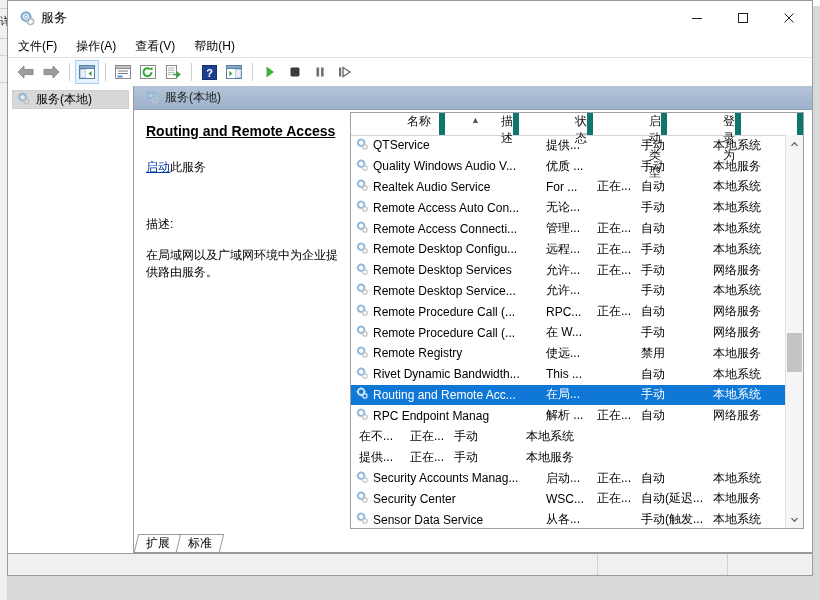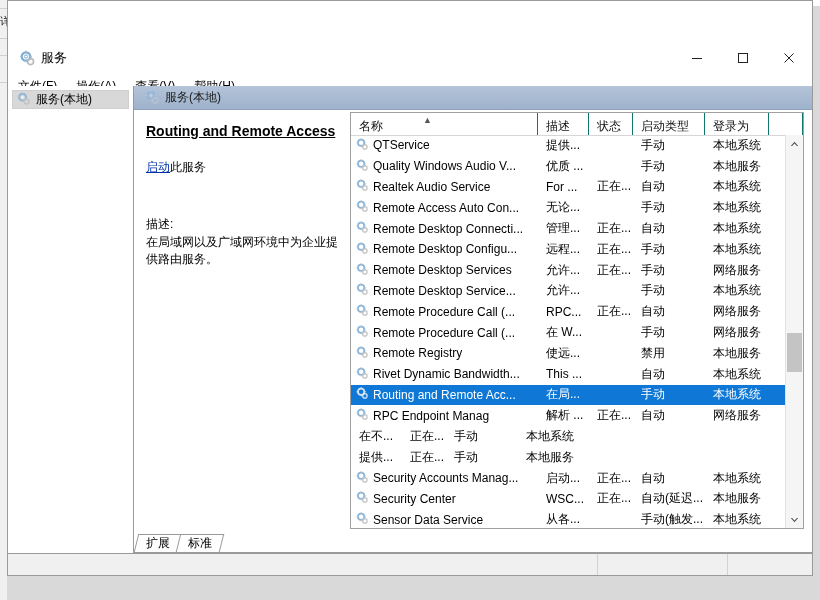--- a/index.html
+++ b/index.html
@@ -14,21 +14,21 @@
 
   
   .bg-sliver{position:absolute;left:0;top:0;width:7px;height:600px;background:#f0f0f0;border-right:1px solid #c8c8c8;}
   .bg-sliver .bg-txt{position:absolute;left:0;top:14px;width:7px;font-size:11px;color:#222;overflow:hidden;white-space:nowrap;}
   .bg-sliver .bg-line{position:absolute;left:0;width:7px;height:1px;background:#d0d0d0;}
 
   
   .win{position:absolute;left:7px;top:0;width:806px;height:576px;background:#ffffff;border:1px solid #9a9a9a;box-sizing:border-box;}
 
   
-  .titlebar{position:relative;height:34px;background:#ffffff;margin-top:40px;}
+  .titlebar{position:relative;height:34px;background:#ffffff;}
   .title-icon{position:absolute;left:10px;top:8px;width:18px;height:18px;}
   .title-text{position:absolute;left:33px;top:8px;font-size:13px;color:#000;line-height:18px;}
   .wbtns{position:absolute;right:0;top:0;height:34px;display:flex;}
   .wbtn{width:46px;height:34px;display:flex;align-items:center;justify-content:center;background:transparent;}
   .wbtn svg{display:block;}
 
   
   .menubar{height:22px;padding-left:10px;display:flex;align-items:center;background:#ffffff;font-size:12px;}
   .menuitem{padding:2px 9px 2px 0;margin-right:10px;color:#000;white-space:nowrap;}
 
@@ -52,26 +52,26 @@
     border-bottom:1px solid #8fa3bd;}
   .banner .bi{position:absolute;left:10px;top:3px;width:16px;height:16px;}
   .banner .bt{position:absolute;left:31px;top:3px;font-size:12px;line-height:16px;color:#1a1a1a;}
 
   
   .details{position:absolute;left:0;top:24px;width:215px;bottom:24px;background:#fff;padding:10px 10px 0 12px;box-sizing:border-box;}
   .svc-title{font-weight:bold;font-size:14px;margin:3px 0 0 0;text-decoration:underline;}
   .svc-link{margin-top:20px;font-size:12px;}
   .svc-link a{color:#0033aa;text-decoration:underline;}
   .svc-desc-label{margin-top:40px;font-size:12px;}
-  .svc-desc{font-size:12px;line-height:17px;margin-top:1px;}
+  .svc-desc{font-size:12px;line-height:17px;margin-top:14px;}
 
   
   .listpane{position:absolute;left:216px;top:26px;right:8px;bottom:24px;border:1px solid #a0a0a0;box-sizing:border-box;background:#fff;overflow:hidden;}
   .lhead{display:flex;height:22px;background:#ffffff;border-bottom:1px solid #d6d6d6;position:relative;}
-  .hc{position:relative;display:flex;align-items:flex-end;font-size:12px;padding-left:8px;box-sizing:border-box;height:22px;border-right:1px solid #0f766e;color:#111;}
+  .hc{position:relative;display:flex;align-items:flex-start;font-size:12px;padding-left:8px;box-sizing:border-box;height:22px;border-right:6px solid #0f766e;color:#111;margin-left:48px;}
   .hc .sortmark{position:absolute;left:72px;top:2px;font-size:9px;color:#555;}
   .rows{position:absolute;left:0;top:22px;right:17px;bottom:0;overflow:hidden;}
   .row{display:flex;height:20.8px;align-items:center;font-size:12px;white-space:nowrap;}
   .row.sel{background:#0f78d7;color:#fff;}
   .cell{box-sizing:border-box;padding-left:8px;overflow:hidden;white-space:nowrap;}
   .cell.name{display:flex;align-items:center;gap:4px;padding-left:4px;}
   .gear{flex:0 0 auto;}
 
   
   .vsb{position:absolute;right:0;top:22px;bottom:0;width:17px;background:#f5f5f5;border-left:1px solid #e2e2e2;}
@@ -405,21 +405,21 @@
   <circle cx="7" cy="6.6" r="3.6" fill="none" stroke="#8bb4d6" stroke-width="2"></circle>
   <circle cx="7" cy="6.6" r="1.2" fill="#ffffff"></circle>
   <g fill="#a9c8e2">
     <rect x="6.3" y="1.4" width="1.4" height="1.8"></rect>
                         <rect x="6.3" y="10" width="1.4" height="1.8"></rect>
     <rect x="1.7" y="5.9" width="1.8" height="1.4"></rect>
                         <rect x="10.5" y="5.9" width="1.8" height="1.4"></rect>
   </g>
   <circle cx="11.3" cy="11.3" r="2.5" fill="none" stroke="#c2c2c2" stroke-width="1.4"></circle>
 </svg></span>
-                  <span>Remote Desktop Connecti...</span>
+                  <span>Remote Access Connecti...</span>
                 </div>
                 <div class="cell" style="width:51px">管理...</div>
                 <div class="cell" style="width:44px">正在...</div>
                 <div class="cell" style="width:72px">自动</div>
                 <div class="cell" style="width:64px">本地系统</div>
               </div>
               <div class="row">
                 <div class="cell name" style="width:187px">
                   <span>
 <svg class="gear" width="14" height="14" viewBox="0 0 16 16">

